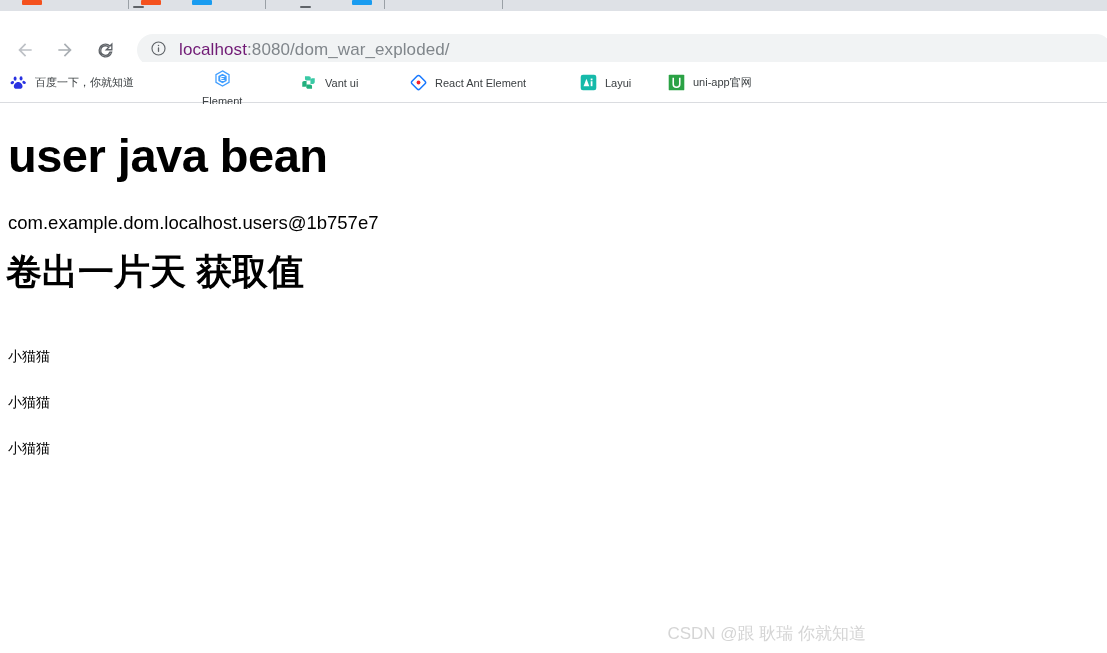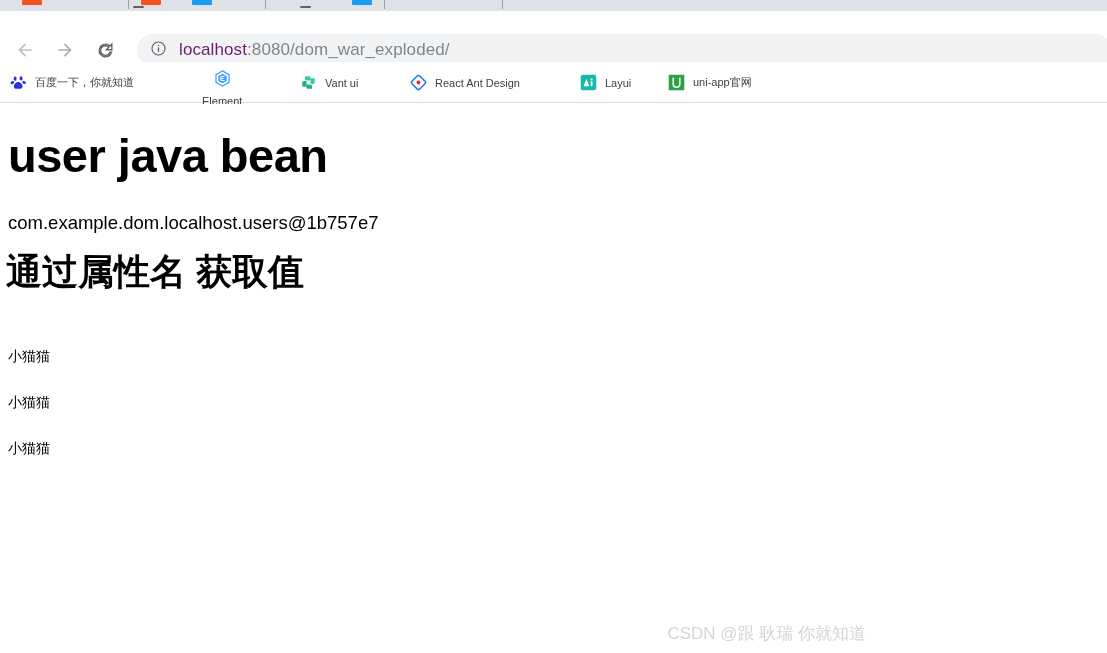--- a/index.html
+++ b/index.html
@@ -174,21 +174,21 @@
     <span class="bm-label">Vant ui</span>
   </div>
 
   <div class="bm" style="left:408px;">
     <span class="bm-ic">
       <svg width="17" height="17" viewBox="0 0 24 24">
         <rect x="4.2" y="4.2" width="15.6" height="15.6" rx="2.6" transform="rotate(45 12 12)" fill="none" stroke="#1677ff" stroke-width="2.1"></rect>
         <circle cx="12" cy="12" r="2.7" fill="#f5222d"></circle>
       </svg>
     </span>
-    <span class="bm-label">React Ant Design</span>
+    <span class="bm-label">React Ant Element</span>
   </div>
 
   <div class="bm" style="left:578px;">
     <span class="bm-ic">
       <svg width="17" height="17" viewBox="0 0 24 24">
         <rect x="1" y="1" width="22" height="22" rx="3.2" fill="#16baaa"></rect>
         <path d="M5 17.2L9.1 6.6l4.0 10.6z" fill="#ffffff"></path>
         <rect x="15.1" y="10.2" width="2.5" height="7" fill="#ffffff"></rect>
         <rect x="15.1" y="6.4" width="2.5" height="2.5" fill="#ffffff"></rect>
       </svg>
@@ -206,20 +206,20 @@
     <span class="bm-label">uni-app官网</span>
   </div>
 </div>
 
 <div class="page">
 
   <h1 class="h1">user java bean</h1>
 
   <p class="objline">com.example.dom.localhost.users@1b757e7</p>
 
-  <h2 class="h2">通过属性名 获取值</h2>
+  <h2 class="h2">卷出一片天 获取值</h2>
 
   <p class="para p0">小猫猫</p>
   <p class="para p1">小猫猫</p>
   <p class="para p2">小猫猫</p>
 
   <div class="watermark">CSDN @跟 耿瑞 你就知道</div>
 </div>
 
 </body></html>

